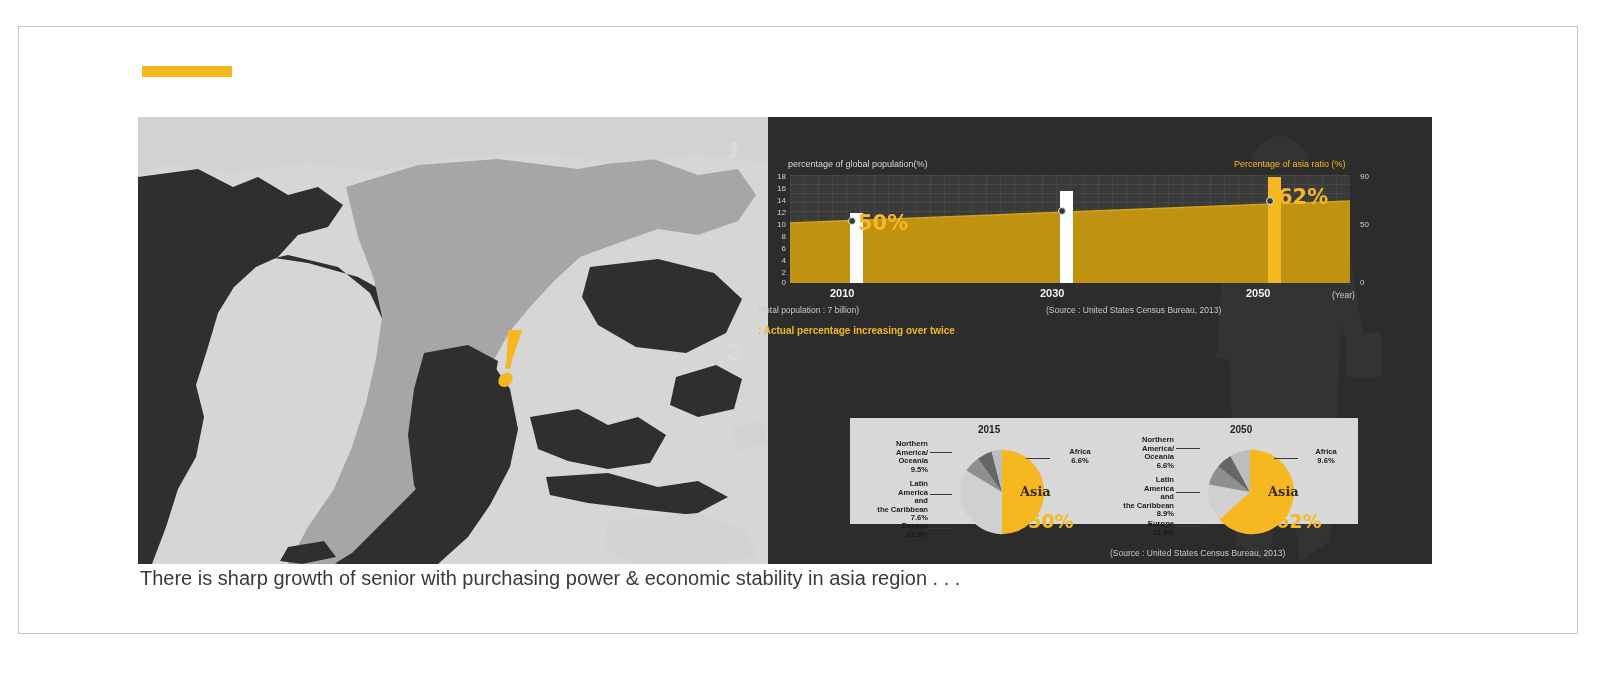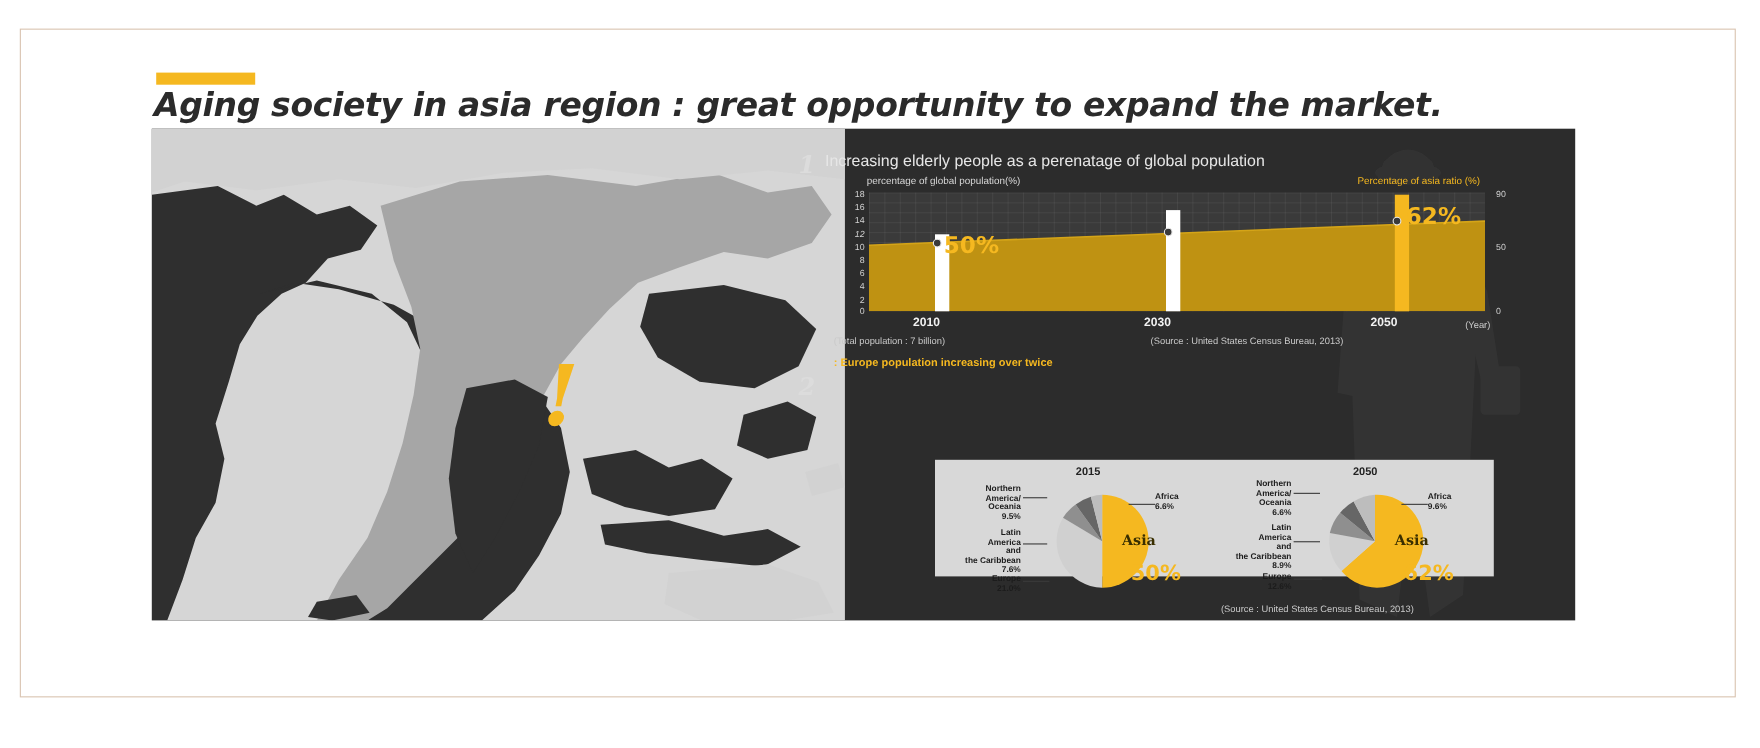--- a/index.html
+++ b/index.html
@@ -44,36 +44,35 @@
   .pct{position:absolute;color:#f5b820;font-family:"DejaVu Sans",sans-serif;font-weight:bold;font-size:21px;}
   .xlab{position:absolute;font-size:11px;font-weight:bold;color:#f2f2f2;}
   .yearlab{position:absolute;font-size:8.5px;color:#cfcfcf;}
   .foot{position:absolute;font-size:8.5px;color:#c9c9c9;}
   .gold-note{position:absolute;font-size:10px;font-weight:bold;color:#f5b820;}
 
   
   .c2{position:absolute;left:132px;top:301px;width:508px;height:126px;}
   .pie-panel{position:absolute;left:0;top:0;width:508px;height:106px;background:#d8d8d8;}
   .pieyear{position:absolute;top:6px;font-size:10px;font-weight:bold;color:#222;}
-  .lbl{position:absolute;font-size:7.6px;font-weight:bold;color:#1c1c1c;line-height:1.12;}
+  .lbl{position:absolute;font-size:7.6px;font-weight:bold;color:#1c1c1c;line-height:1.12;text-align:center;}
   .lbl.r{text-align:right;}
   .asia-lbl{position:absolute;font-family:"DejaVu Serif",serif;font-weight:bold;font-size:13px;color:#3a2f00;margin-left:30px;}
   .big-pct{position:absolute;color:#f5b820;font-family:"DejaVu Sans",sans-serif;font-weight:bold;font-size:19px;}
   .leader{position:absolute;background:#3a3a3a;height:1px;}
 
   .caption{position:absolute;left:140px;top:567px;font-size:20px;color:#3a3a3a;font-family:"Liberation Sans",sans-serif;}
 </style>
 </head>
 <body>
 
 <div class="slide">
   <div class="frame"></div>
 
   <div class="accent-bar"></div>
-  <div class="title">Aging society in asia region : great opportunity to expand the market.</div>
 
   <div class="dark-panel">
 
     <div class="map-wrap">
       <svg width="630" height="447" viewBox="0 0 630 447">
         <rect x="0" y="0" width="630" height="447" fill="#d6d6d6"></rect>
 
         <path fill="#2f2f2f" d="M0,60 L60,52 95,70 120,60 150,78 180,70 205,88 190,110 160,118 140,140 118,150 96,170
                                  80,196 70,230 58,268 66,300 58,340 40,372 28,410 14,447 0,447 Z"></path>
         <path fill="#2f2f2f" d="M98,150 L150,138 200,150 232,176 250,214 262,260 258,310 240,352 214,392 188,420 160,440
@@ -109,21 +108,20 @@
         <path d="M120,58 q28,14 56,0 l26,26 10,70 -6,120 -8,150 -30,20 -16,-120 -14,120 -34,-16 -6,-170 -4,-120 Z"></path>
         <path d="M196,92 l24,56 14,90 -16,6 -20,-86 Z"></path>
         <path d="M112,96 l-22,62 -6,82 18,4 18,-84 Z"></path>
         <rect x="214" y="216" width="36" height="44" rx="4"></rect>
       </g>
     </svg>
 
     <div class="charts">
 
       <div class="num" style="left:8px;top:20px;">1</div>
-      <div class="sec-title" style="left:32px;top:22px;">Increasing elderly people as a perenatage of global population</div>
 
       <div class="c1">
         <div class="axis-label-l" style="left:30px;top:0;">percentage of global population(%)</div>
         <div class="axis-label-r" style="left:430px;top:0;padding-left:46px;">Percentage of asia ratio (%)</div>
 
         <div class="yticks">
           <span style="top:0px;">18</span>
             <span style="top:12px;">16</span>
             <span style="top:24px;">14</span>
           <span style="top:36px;font-style:italic;">12</span>
@@ -159,21 +157,21 @@
         <div class="pct" style="left:100px;top:52px;">50%</div>
         <div class="pct" style="left:520px;top:26px;">62%</div>
 
         <div class="xlab" style="left:72px;top:128px;">2010</div>
         <div class="xlab" style="left:282px;top:128px;">2030</div>
         <div class="xlab" style="left:488px;top:128px;">2050</div>
         <div class="yearlab" style="left:574px;top:131px;">(Year)</div>
 
         <div class="foot" style="left:0px;top:146px;">(Total population : 7 billion)</div>
         <div class="foot" style="left:288px;top:146px;">(Source : United States Census Bureau, 2013)</div>
-        <div class="gold-note" style="left:0px;top:166px;">: Europe population increasing over twice</div>
+        <div class="gold-note" style="left:0px;top:166px;">: Actual percentage increasing over twice</div>
       </div>
 
       <div class="num" style="left:8px;top:222px;">2</div>
 
       <div class="c2">
         <div class="pie-panel">
 
           <div class="pieyear" style="left:128px;">2015</div>
           <div class="pieyear" style="left:380px;">2050</div>
 
@@ -244,13 +242,14 @@
           <div class="leader" style="left:424px;top:40px;width:24px;"></div>
         </div>
 
         <div class="foot" style="left:260px;top:130px;">(Source : United States Census Bureau, 2013)</div>
 
       </div>
 
     </div>
   </div>
 
+  <div class="caption">There is sharp growth of senior with purchasing power &amp; economic stability in asia region . . .</div>
 </div>
 
 </body></html>

